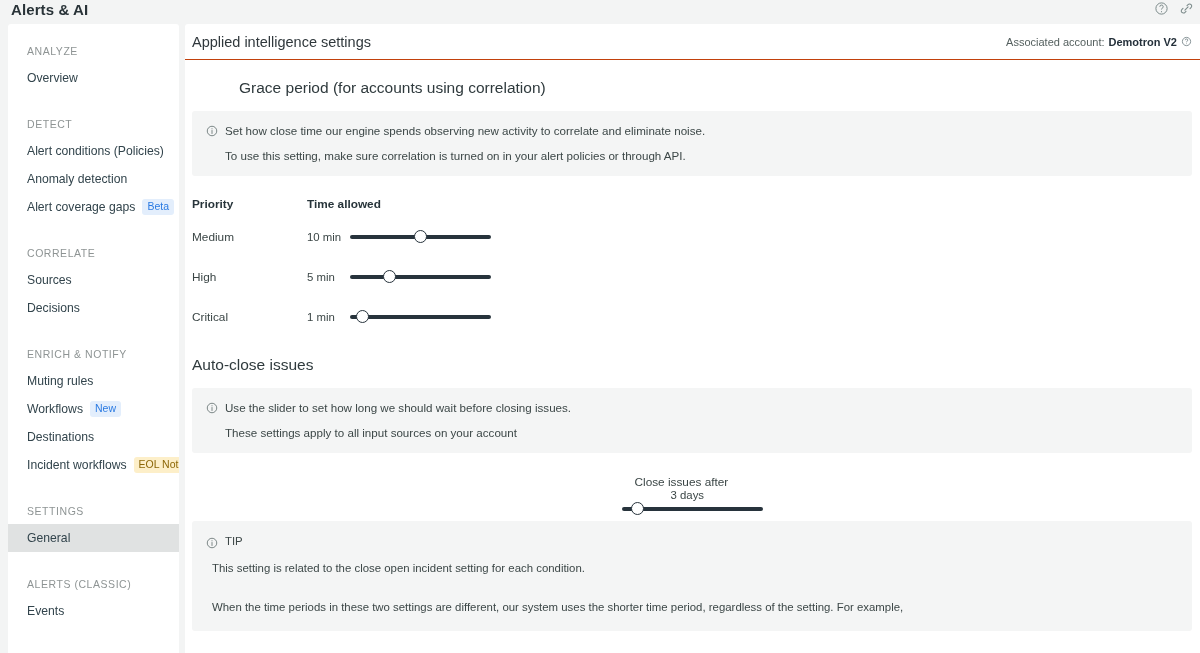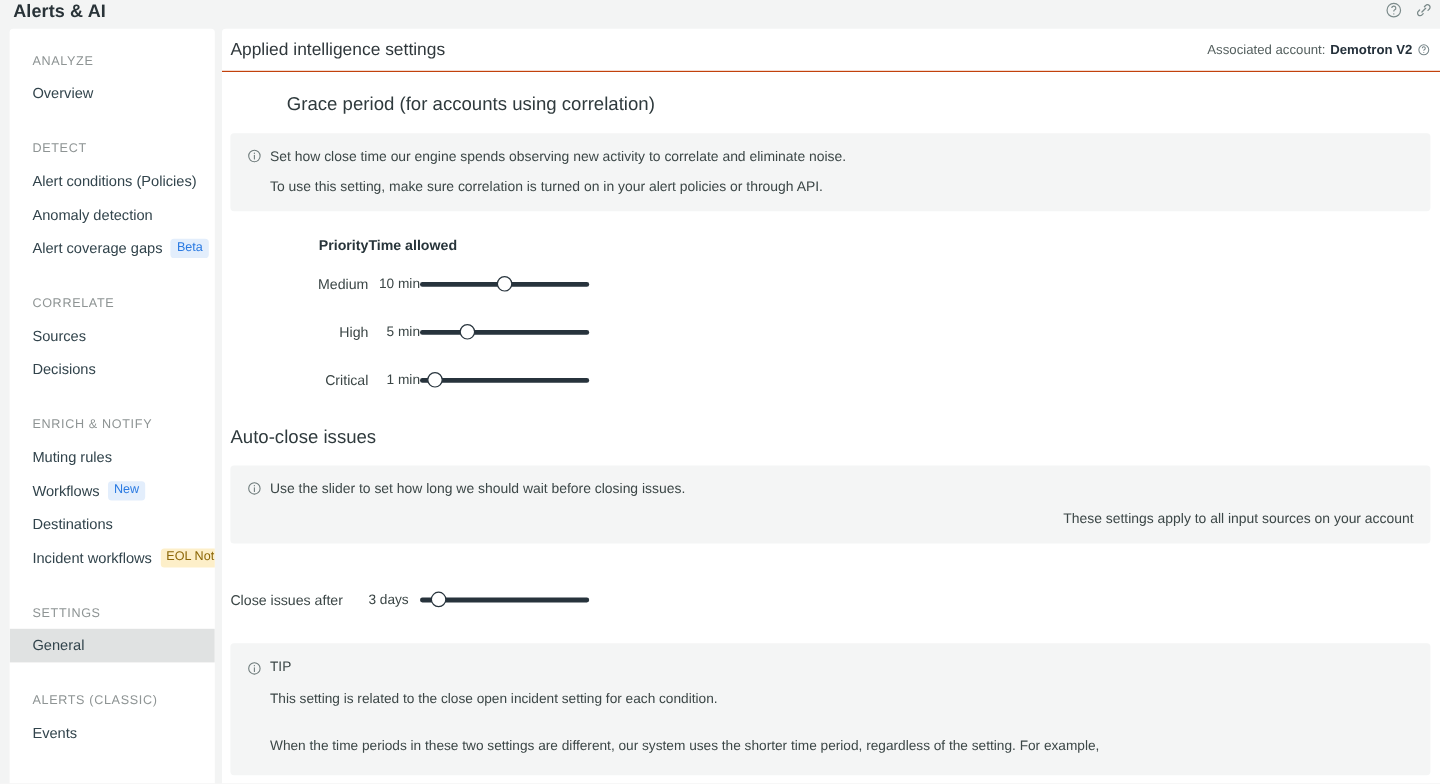--- a/index.html
+++ b/index.html
@@ -114,21 +114,21 @@
     background: #ffffff; border: 1.6px solid #27333c;
   }
 
   .closerow { display: flex; align-items: center; height: 20px; }
   .closerow .c1 { width: 115px; font-size: 11.8px; color: #3b4646; }
   .closerow .c2 { width: 43px; font-size: 11.4px; color: #3b4646; }
 
   
   .tipbox { background: #f4f5f5; border-radius: 3px; padding: 14px 14px 16px 14px; }
   .tip-label { font-size: 11.4px; color: #3c4747; }
-  .tip-p { font-size: 11.4px; color: #3c4747; line-height: 15px; margin: 8px 0 0 19px; }
+  .tip-p { font-size: 11.4px; color: #3c4747; line-height: 15px; margin: 8px 0 0 6px; }
   .tip-gap { height: 16px; }
 </style>
 </head>
 <body>
 
 <div id="app">
 
   <div class="topbar">
     <div class="topbar-title">Alerts &amp; AI</div>
     <div class="topbar-icons">
@@ -233,21 +233,21 @@
               <circle cx="12" cy="12" r="9.5"></circle>
               <path d="M12 11v6" stroke-linecap="round"></path>
               <circle cx="12" cy="7.4" r="1.1" fill="currentColor" stroke="none"></circle>
             </svg>
           </span>
           <div class="info-txt">Set how close time our engine spends observing new activity to correlate and eliminate noise.</div>
         </div>
         <div class="info-sub">To use this setting, make sure correlation is turned on in your alert policies or through API.</div>
       </div>
 
-      <div class="ptable" style="margin-top:21px;text-align:right;">
+      <div class="ptable" style="margin-top:21px;">
         <div class="ph">
           <div class="c1">Priority</div>
           <div class="c2">Time allowed</div>
         </div>
         <div id="prio-rows">
             <div class="prow">
               <div class="c1">Medium</div>
               <div class="c2">10 min</div>
               <div class="slider">
                 <div class="track"></div>
@@ -268,35 +268,35 @@
               <div class="slider">
                 <div class="track"></div>
                 <div class="thumb" style="left:9%"></div>
               </div>
             </div>
           </div>
       </div>
 
       <div class="section-title" style="margin-top:25px;">Auto-close issues</div>
 
-      <div class="infobox" style="margin-top:14px;text-align:right;">
+      <div class="infobox" style="margin-top:14px;">
         <div class="info-row">
           <span>
             <svg class="info-ic" viewBox="0 0 24 24" fill="none" stroke="currentColor" stroke-width="1.8">
               <circle cx="12" cy="12" r="9.5"></circle>
               <path d="M12 11v6" stroke-linecap="round"></path>
               <circle cx="12" cy="7.4" r="1.1" fill="currentColor" stroke="none"></circle>
             </svg>
           </span>
           <div class="info-txt">Use the slider to set how long we should wait before closing issues.</div>
         </div>
         <div class="info-sub">These settings apply to all input sources on your account</div>
       </div>
 
-      <div class="closerow" style="margin-top:37px;">
+      <div class="closerow" style="margin-top:22px;flex-direction:column;">
         <div class="c1">Close issues after</div>
         <div class="c2">3 days</div>
         <div class="slider" id="close-slider">
           <div class="track"></div>
           <div class="thumb" style="left: 11%;"></div>
         </div>
       </div>
 
       <div class="tipbox" style="margin-top:26px;">
         <div class="info-row">

